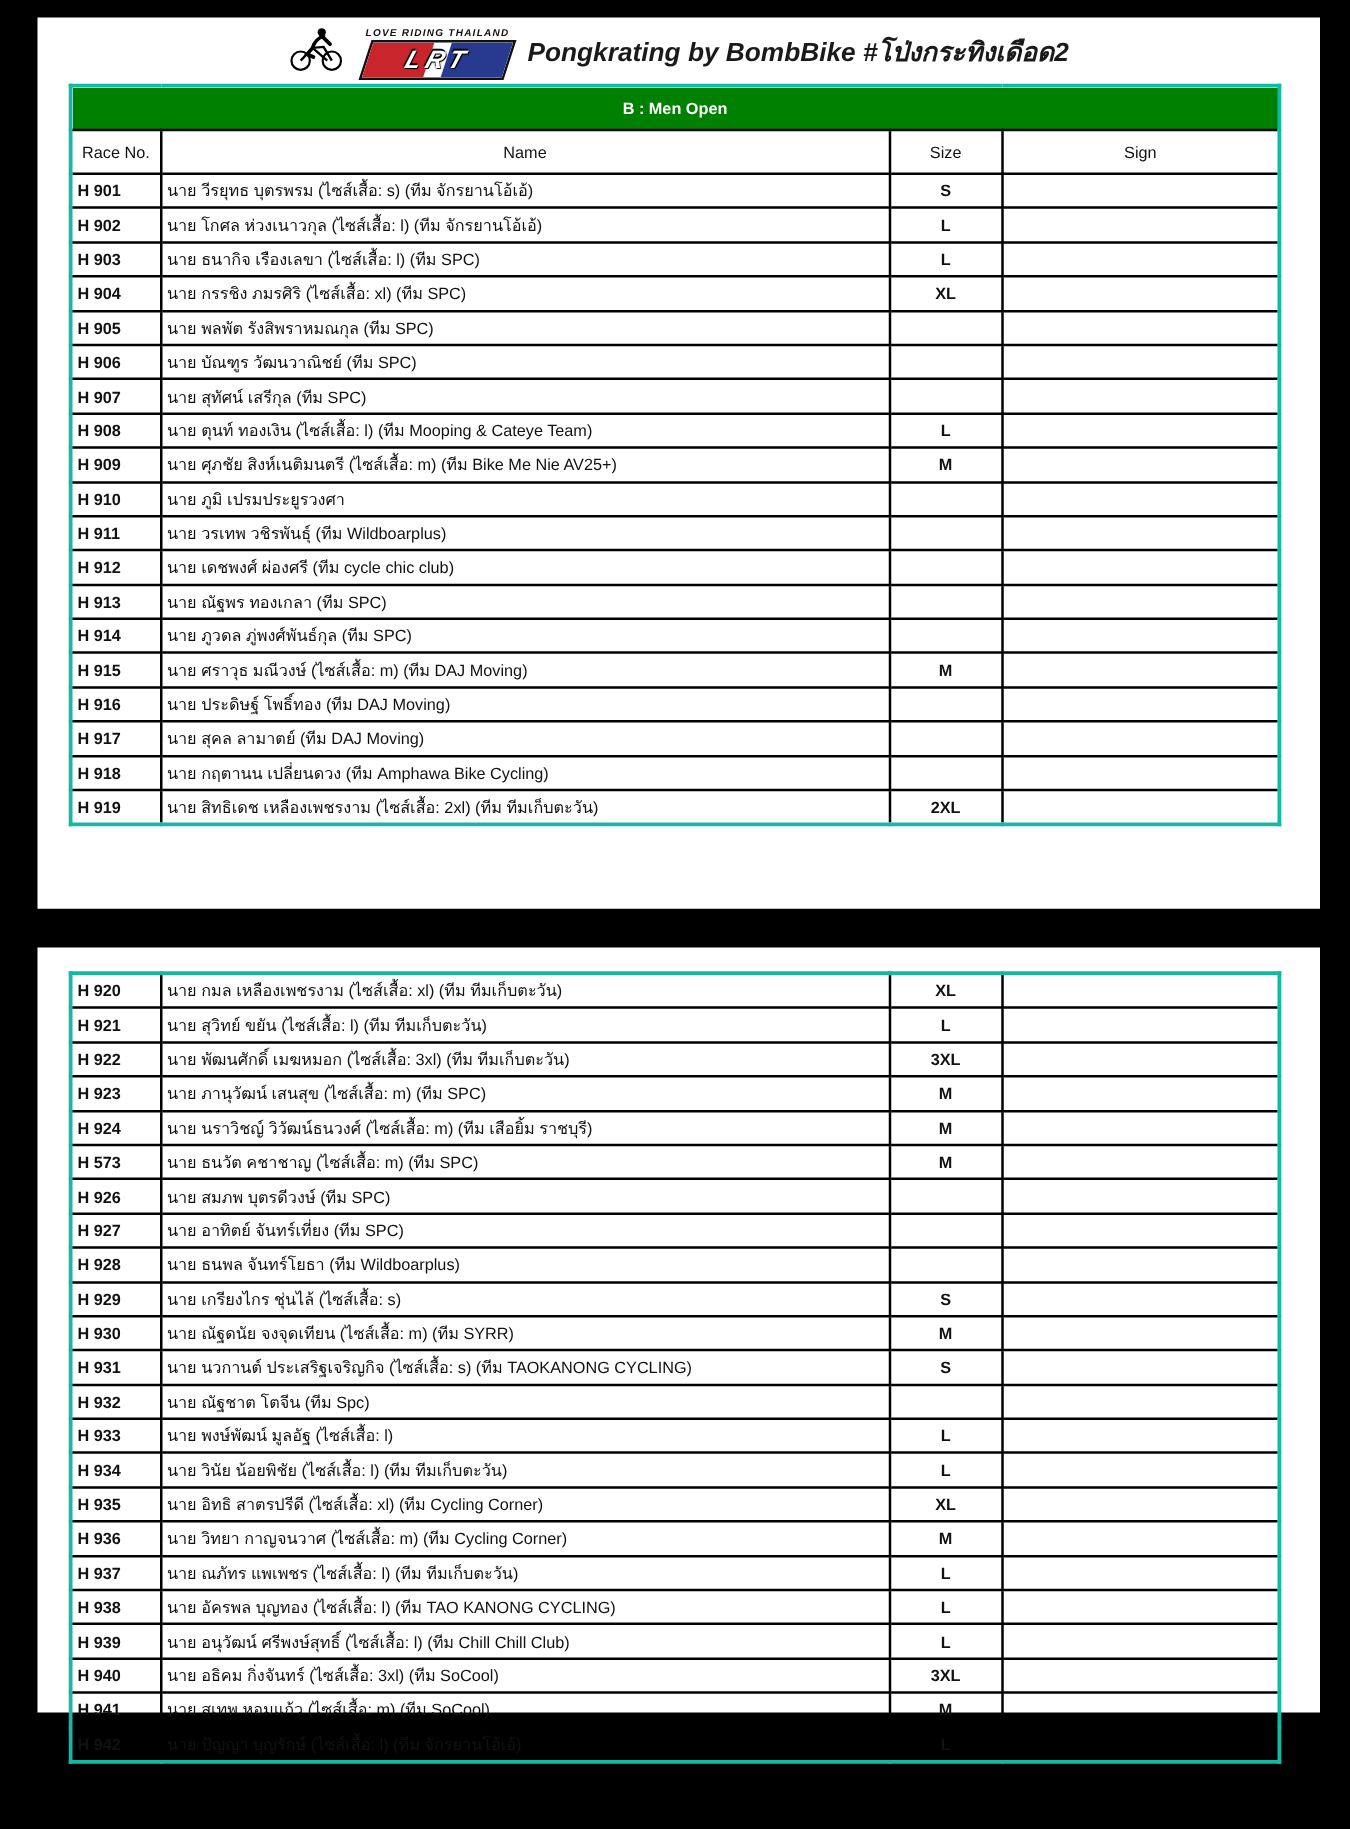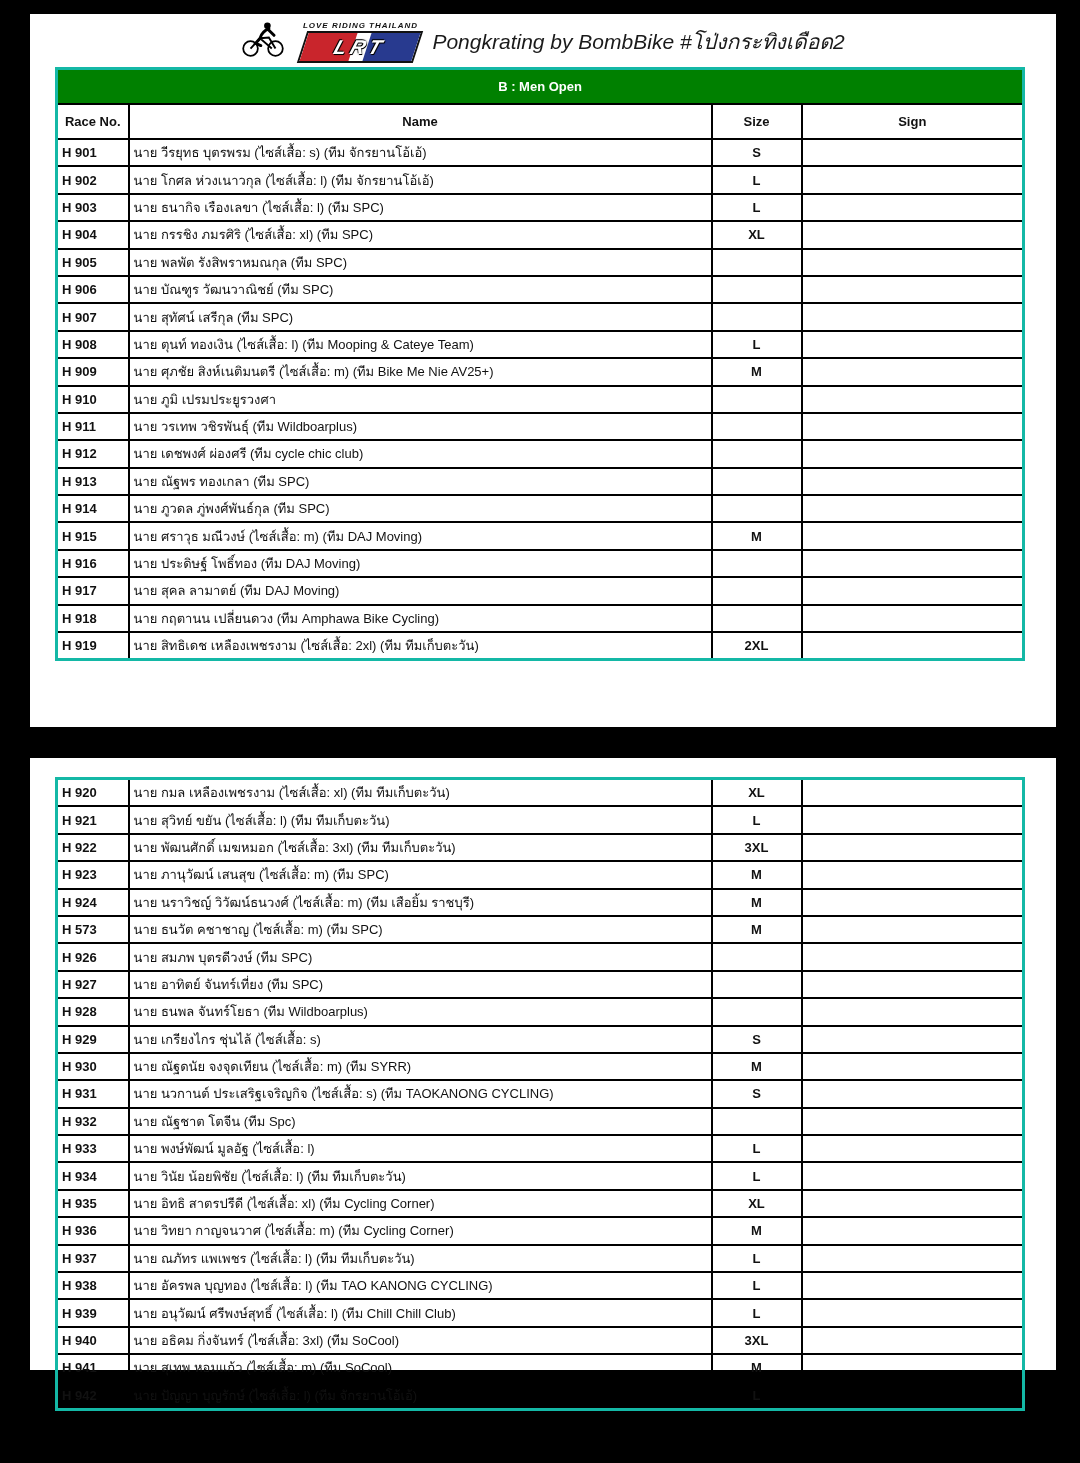--- a/index.html
+++ b/index.html
@@ -39,21 +39,21 @@
   .lrt-red  { position:absolute; left:0; top:0; width:44%; height:100%; }
   .lrt-blue { position:absolute; right:0; top:0; width:44%; height:100%; }
   .lrt-text {
     position:absolute; left:0; top:0; width:100%; height:100%;
     display:flex; align-items:center; justify-content:center;
     font-weight:900; font-style:italic; font-size:20px; color:#fff;
     text-shadow:0 0 2px #000, 1px 1px 0 #000, -1px -1px 0 #000;
     letter-spacing:4px;
   }
   .doc-title {
-    font-size:21px; font-weight:normal; font-style:italic; color:#1a1a1a;
+    font-size:21px; font-weight:bold; font-style:italic; color:#1a1a1a;
     white-space:nowrap;
   }
 
   
   .tbl-wrap1 { margin-left:25px; margin-top:3px; }
   .tbl-wrap2 { margin-left:25px; margin-top:19px; }
   table.roster {
     border-collapse:collapse; table-layout:fixed; width:967px;
     border:3px solid #14b8a6;
   }
@@ -62,21 +62,21 @@
     padding:0 4px;
     overflow:hidden; white-space:nowrap;
     font-size:13px;
   }
   .band-row td {
     height:33px; text-align:center;
     color:#fff; font-weight:bold; font-size:16px;
   }
   .head-row th {
     height:33px; text-align:center;
-    font-weight:bold; font-size:15px; background:#fff;
+    font-weight:normal; font-size:15px; background:#fff;
   }
   tbody.rows td { height:25.4px; }
   td.col-race { font-weight:600; font-size:13px; }
   td.col-name { text-align:left; }
   td.col-size { text-align:center; font-weight:600; }
   td.col-sign { }
 </style>
 </head>
 <body>
 

